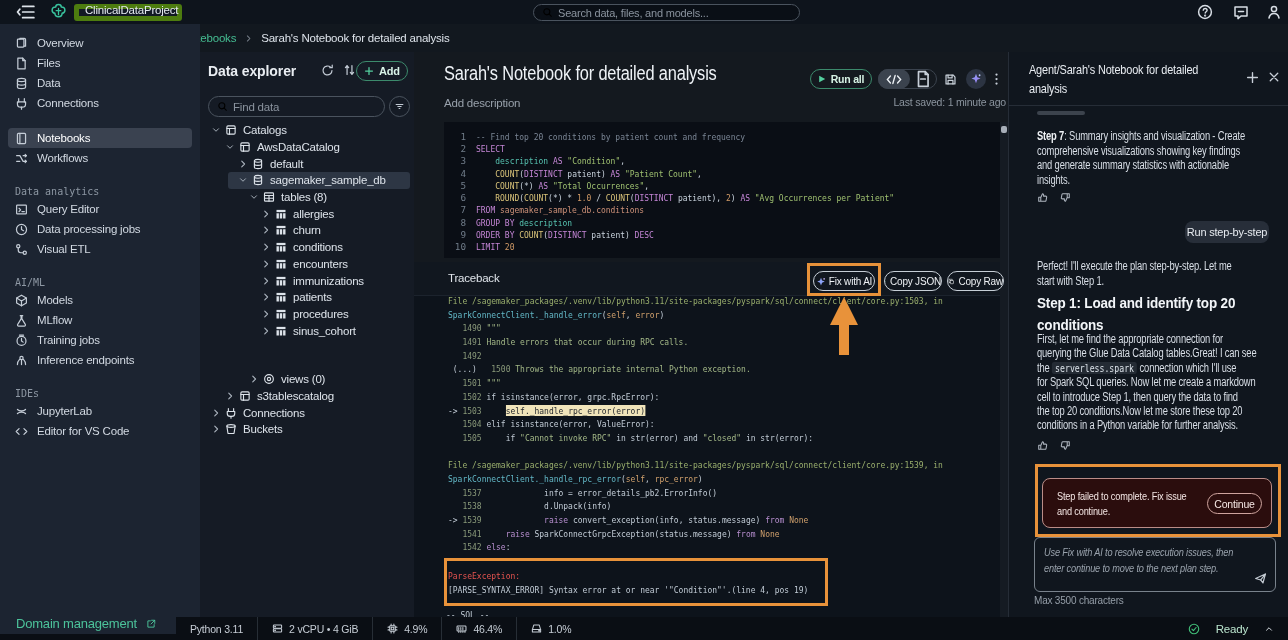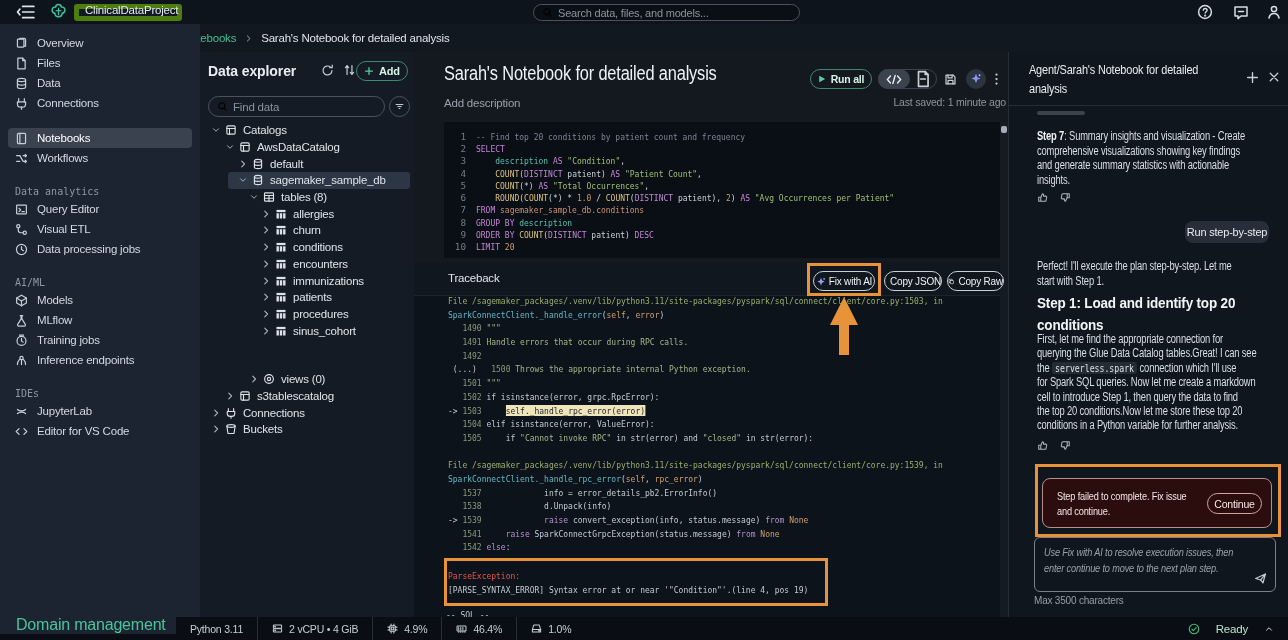--- a/index.html
+++ b/index.html
@@ -21,21 +21,21 @@
   .topbar-icon { position:absolute; top:4px; width:16px; height:16px; color:#d7dde4; }
 
   
   #sidebar { position:absolute; left:0; top:24px; width:200px; height:610px; background:#1c2431; z-index:10; }
   #sidebar-bottom-strip { position:absolute; left:0; top:634px; width:176px; height:6px; background:#0a0e14; z-index:11; }
   .side-item { height:20px; display:flex; align-items:center; gap:9px; padding:0 10px 0 15px; color:#d2d9e2; font-size:11.5px; white-space:nowrap; }
   .side-item .ic { width:13px; height:13px; color:#c5cdd7; flex:0 0 13px; }
   .side-item.sel { background:#3a4250; border-radius:4px; margin:0 8px; padding-left:7px; color:#fff; }
   .side-label { height:16px; display:flex; align-items:center; padding:0 15px; color:#8d97a3; font-size:10px;
      font-family:"DejaVu Sans Mono", monospace; letter-spacing:0; white-space:nowrap; }
-  #domain-link { position:absolute; left:16px; top:592px; color:#4cc39b; font-size:16px; display:flex; align-items:center; gap:9px; }
+  #domain-link { position:absolute; left:16px; top:592px; color:#4cc39b; font-size:13px; display:flex; align-items:center; gap:9px; }
   #domain-link .ic { width:10px; height:10px; }
 
   
   #crumbbar { position:absolute; left:176px; top:24px; width:1112px; height:28px; background:#12181f; z-index:9; }
   #crumbbar .inner { display:flex; align-items:center; height:100%; padding-left:7px; gap:8px; font-size:11.5px; }
   #crumb-parent { color:#45bd92; }
   #crumb-sep { color:#7b838d; width:9px; height:9px; }
   #crumb-current { color:#dde3ea; }
 
   
@@ -284,35 +284,35 @@
           <svg viewBox="0 0 16 16" width="100%" height="100%" fill="none" stroke="currentColor" stroke-width="1.5" stroke-linecap="round" stroke-linejoin="round">
             <rect x="2" y="2.5" width="12" height="11" rx="1"></rect>
             <path d="M5 6.5 7 8.5 5 10.5M8.5 10.5h3"></path>
           </svg>
         </span>
         <span>Query Editor</span>
       </div>
       <div class="side-item">
         <span class="ic">
           <svg viewBox="0 0 16 16" width="100%" height="100%" fill="none" stroke="currentColor" stroke-width="1.5" stroke-linecap="round" stroke-linejoin="round">
+            <circle cx="8" cy="8" r="6.2"></circle>
+            <path d="M8 4.5V8l2.5 1.5"></path>
+          </svg>
+        </span>
+        <span>Data processing jobs</span>
+      </div>
+      <div class="side-item">
+        <span class="ic">
+          <svg viewBox="0 0 16 16" width="100%" height="100%" fill="none" stroke="currentColor" stroke-width="1.5" stroke-linecap="round" stroke-linejoin="round">
             <circle cx="4" cy="4" r="2"></circle>
             <circle cx="12" cy="12" r="2"></circle>
             <path d="M4 6v3a3 3 0 0 0 3 3h3"></path>
           </svg>
         </span>
         <span>Visual ETL</span>
-      </div>
-      <div class="side-item">
-        <span class="ic">
-          <svg viewBox="0 0 16 16" width="100%" height="100%" fill="none" stroke="currentColor" stroke-width="1.5" stroke-linecap="round" stroke-linejoin="round">
-            <circle cx="8" cy="8" r="6.2"></circle>
-            <path d="M8 4.5V8l2.5 1.5"></path>
-          </svg>
-        </span>
-        <span>Data processing jobs</span>
       </div>
       <div style="height: 15px;"></div>
       <div class="side-label">AI/ML</div>
       <div class="side-item">
         <span class="ic">
           <svg viewBox="0 0 16 16" width="100%" height="100%" fill="none" stroke="currentColor" stroke-width="1.5" stroke-linecap="round" stroke-linejoin="round">
             <path d="M8 1.5 14 5v6l-6 3.5L2 11V5z"></path>
             <path d="M2 5l6 3.5L14 5M8 8.5V14.5"></path>
           </svg>
         </span>

